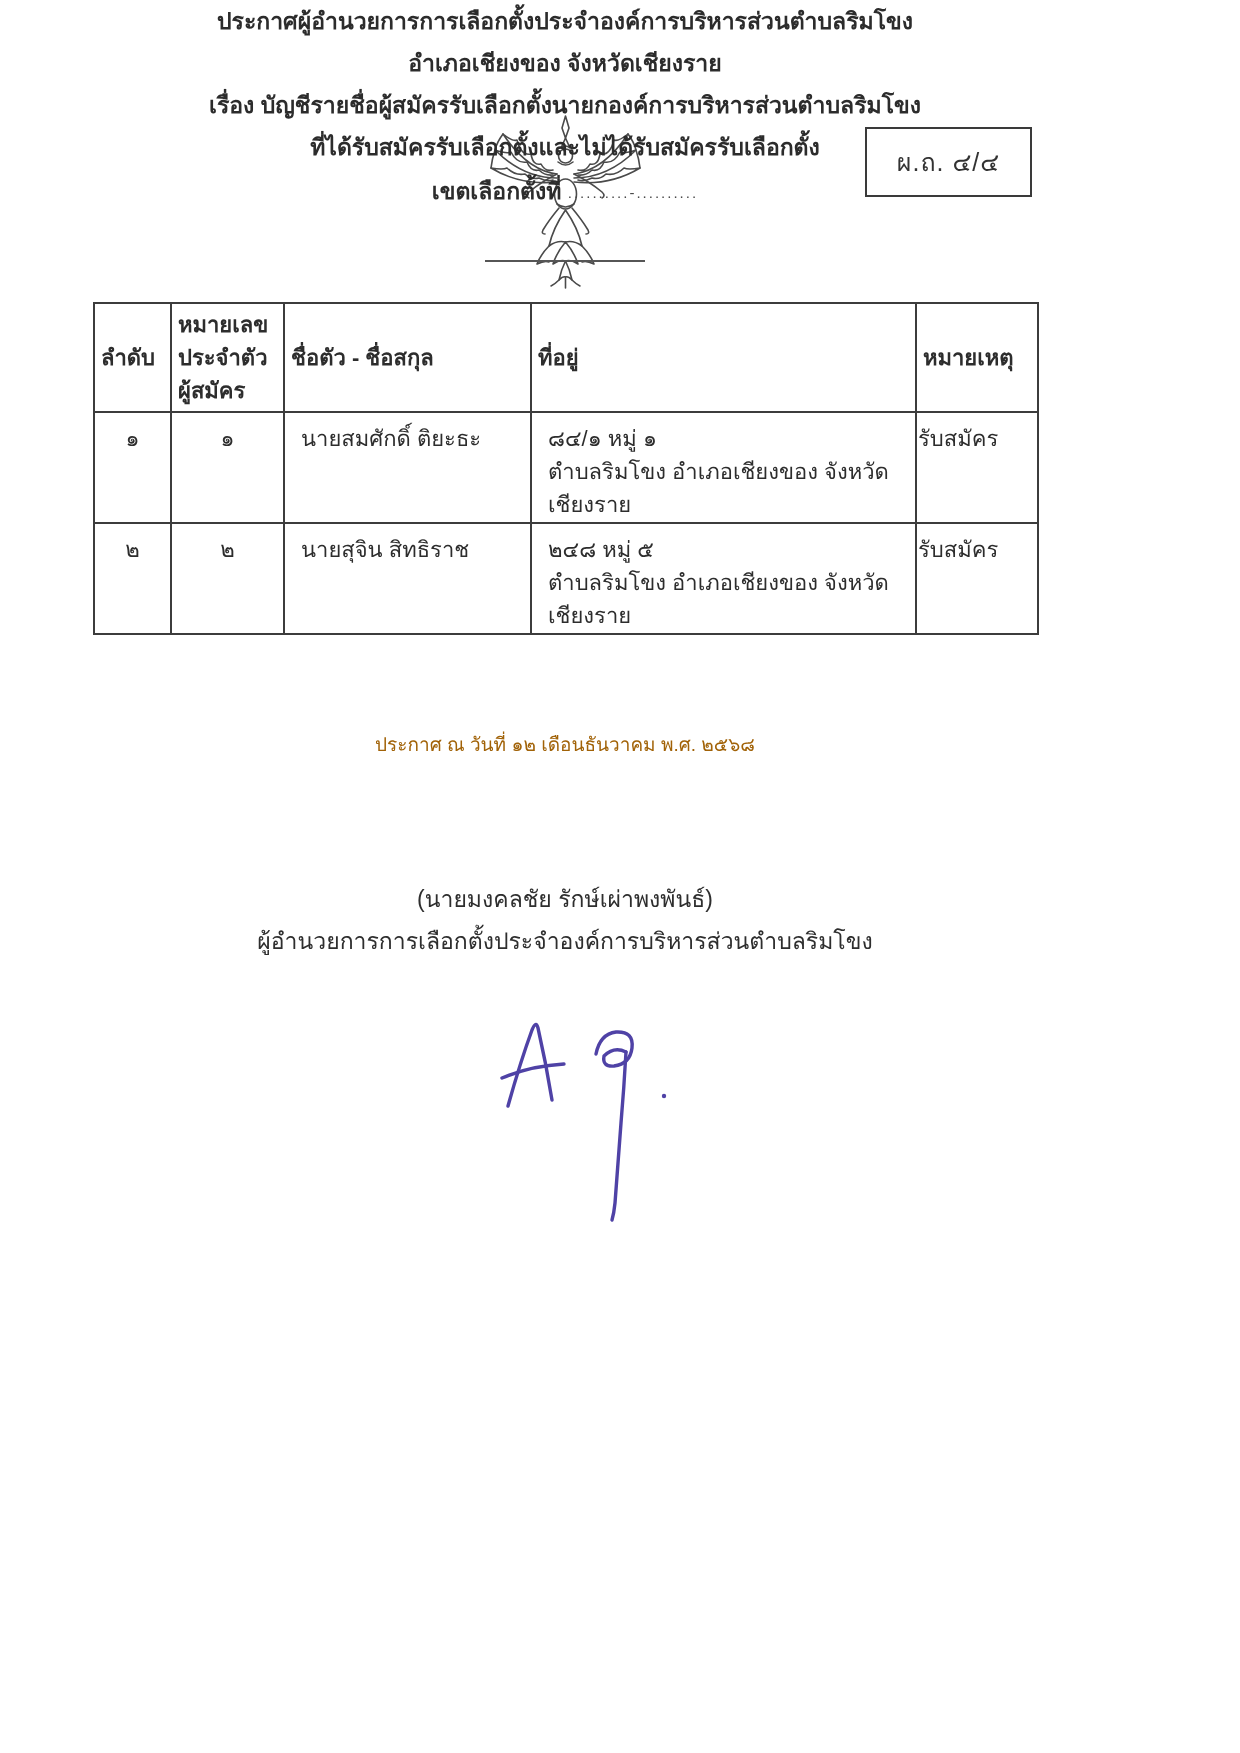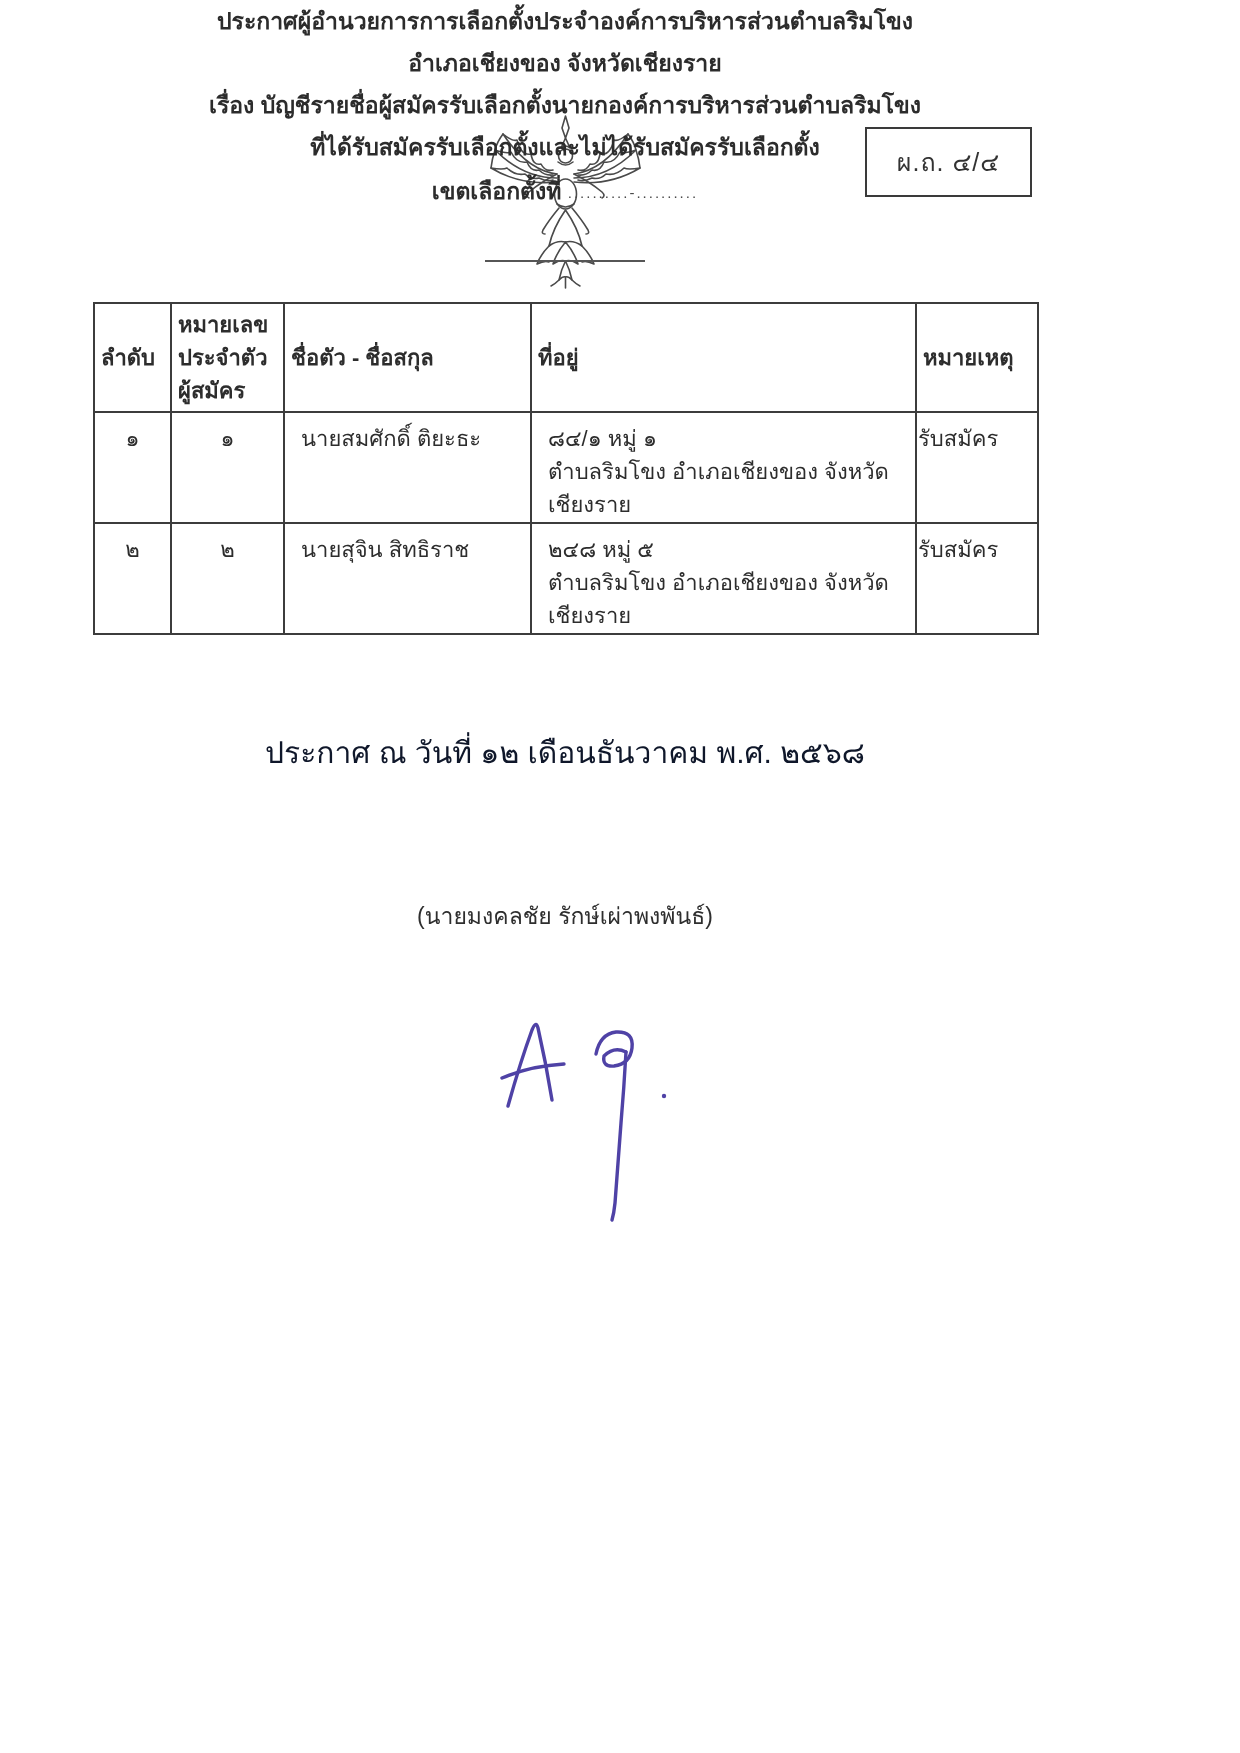--- a/index.html
+++ b/index.html
@@ -44,21 +44,21 @@
   td.c-name{padding-left:16px;}
   td.c-addr{padding-left:16px;margin-top:14px;}
   td.c-remark{text-align:left;}
   .col-no{width:77px;}
   .col-candno{width:113px;}
   .col-name{width:247px;}
   .col-addr{width:385px;}
   .col-remark{width:122px;}
 
   
-  .date-line{margin-top:94px;text-align:center;font-size:30px;color:#0f172a;}
+  .date-line{margin-top:94px;text-align:center;font-size:19px;color:#a16207;}
   .signer-name{margin-top:122px;text-align:center;font-size:23px;}
   .signer-title{margin-top:6px;text-align:center;font-size:23px;}
 
   .signature-wrap{position:absolute;left:468px;top:1008px;width:240px;height:230px;pointer-events:none;}
   .signature-wrap svg{width:100%;height:100%;}
 
   .emblem-stroke{fill:none;stroke:#4a4a4a;stroke-width:1.6;stroke-linecap:round;stroke-linejoin:round;}
 </style>
 </head>
 <body>
@@ -156,20 +156,21 @@
             <div>๒๔๘ หมู่ ๕</div>
             <div>ตำบลริมโขง อำเภอเชียงของ จังหวัดเชียงราย</div>
           </td>
           <td class="c-remark">รับสมัคร</td>
         </tr>
       </tbody>
     </table>
 
     <div class="date-line">ประกาศ ณ วันที่ ๑๒  เดือนธันวาคม พ.ศ. ๒๕๖๘</div>
     <div class="signer-name">(นายมงคลชัย  รักษ์เผ่าพงพันธ์)</div>
+    <div class="signer-title">ผู้อำนวยการการเลือกตั้งประจำองค์การบริหารส่วนตำบลริมโขง</div>
   </div>
 
   <div class="signature-wrap">
     <svg viewBox="0 0 240 230">
       <g fill="none" stroke="#4f42a6" stroke-width="3.4" stroke-linecap="round" stroke-linejoin="round">
         <path d="M40,98 Q52,55 64,22 Q68,12 70,20 Q78,55 84,92"></path>
         <path d="M34,70 Q62,58 96,56"></path>
         <path d="M128,46 Q132,26 148,24 Q166,23 164,40 Q162,56 146,58 Q134,59 136,48 Q146,38 158,44"></path>
         <path d="M158,44 Q156,80 153,115 Q150,155 147,195 Q146,205 144,212"></path>
         <circle cx="196" cy="88" r="2.2" fill="#4f42a6" stroke="none"></circle>

